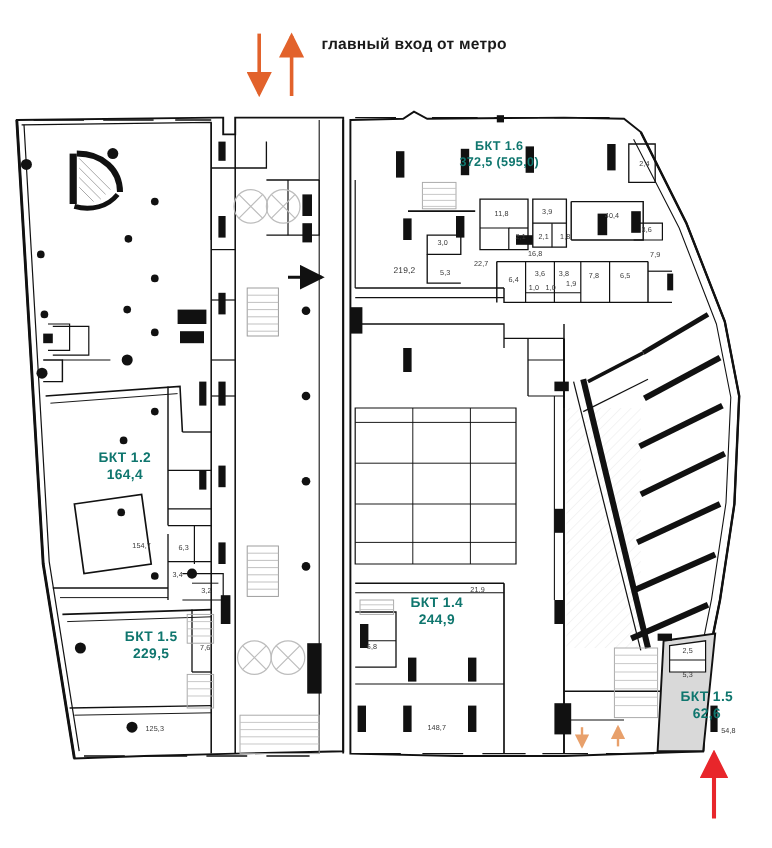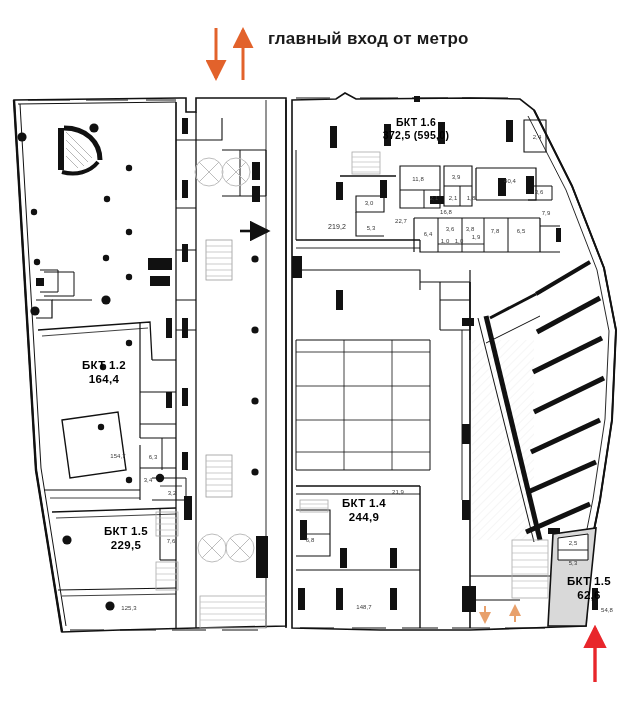--- a/index.html
+++ b/index.html
@@ -7,24 +7,24 @@
   body{
     font-family:"Liberation Sans", sans-serif;
     width:643px;height:707px;position:relative;overflow:hidden;
     -webkit-font-smoothing:antialiased;
   }
   #stage{position:absolute;left:0;top:0;width:643px;height:707px;background:#fff;}
   #plan{position:absolute;left:0;top:0;width:643px;height:707px;}
 
   .ann{position:absolute;white-space:nowrap;}
   .ann-title{
-    font-size:17px;font-weight:bold;color:#1a1a1a;letter-spacing:.2px;
+    font-size:13px;font-weight:bold;color:#1a1a1a;letter-spacing:.2px;
   }
   .unit-label{
-    position:absolute;text-align:center;white-space:nowrap;color:#000000;
+    position:absolute;text-align:center;white-space:nowrap;color:#0f766e;
     font-weight:bold;line-height:1.22;
   }
   .unit-label .u-name{font-size:11.5px;display:block;letter-spacing:.3px;}
   .unit-label .u-area{font-size:11.5px;display:block;letter-spacing:.3px;}
   .unit-big .u-name{font-size:10.5px;}
   .unit-big .u-area{font-size:10.5px;}
   .rm{
     position:absolute;font-size:6px;color:#3b3b3b;white-space:nowrap;
     transform:translate(-50%,-50%);font-weight:normal;letter-spacing:.1px;
   }
@@ -406,21 +406,21 @@
       <line x1="485" y1="606" x2="485" y2="622" stroke="#E8A06B" stroke-width="2" marker-end="url(#arrowPeach)"></line>
       <line x1="515" y1="622" x2="515" y2="606" stroke="#E8A06B" stroke-width="2" marker-end="url(#arrowPeach)"></line>
     </g>
 
   </svg>
 
   <div class="ann ann-title" style="left:268px;top:29px;">главный вход от метро</div>
 
 
   <div id="unit-labels">
-      <div class="unit-label" style="left: 44px; top: 358px; width: 120px;">
+      <div class="unit-label" style="left: 44px; top: 375px; width: 120px;">
         <span class="u-name">БКТ 1.2</span>
         <span class="u-area">164,4</span>
       </div>
       <div class="unit-label" style="left: 66px; top: 524px; width: 120px;">
         <span class="u-name">БКТ 1.5</span>
         <span class="u-area">229,5</span>
       </div>
       <div class="unit-label" style="left: 304px; top: 496px; width: 120px;">
         <span class="u-name">БКТ 1.4</span>
         <span class="u-area">244,9</span>

